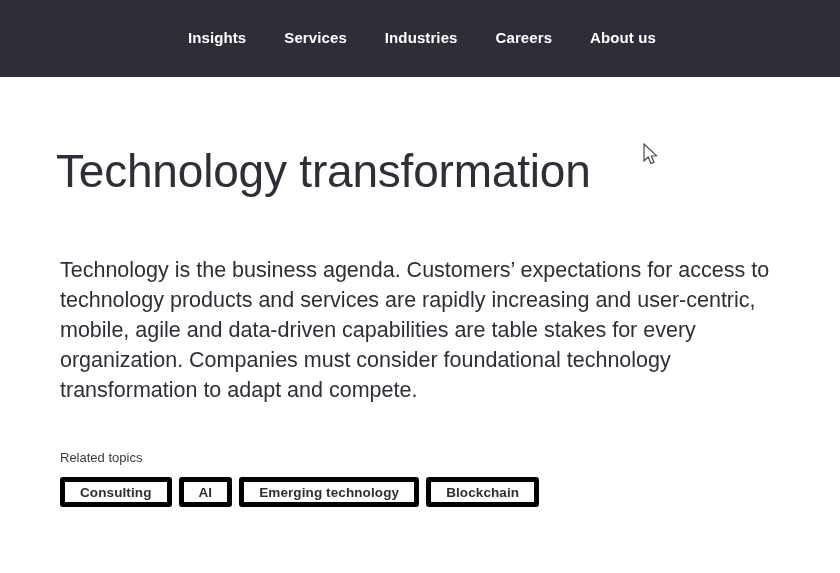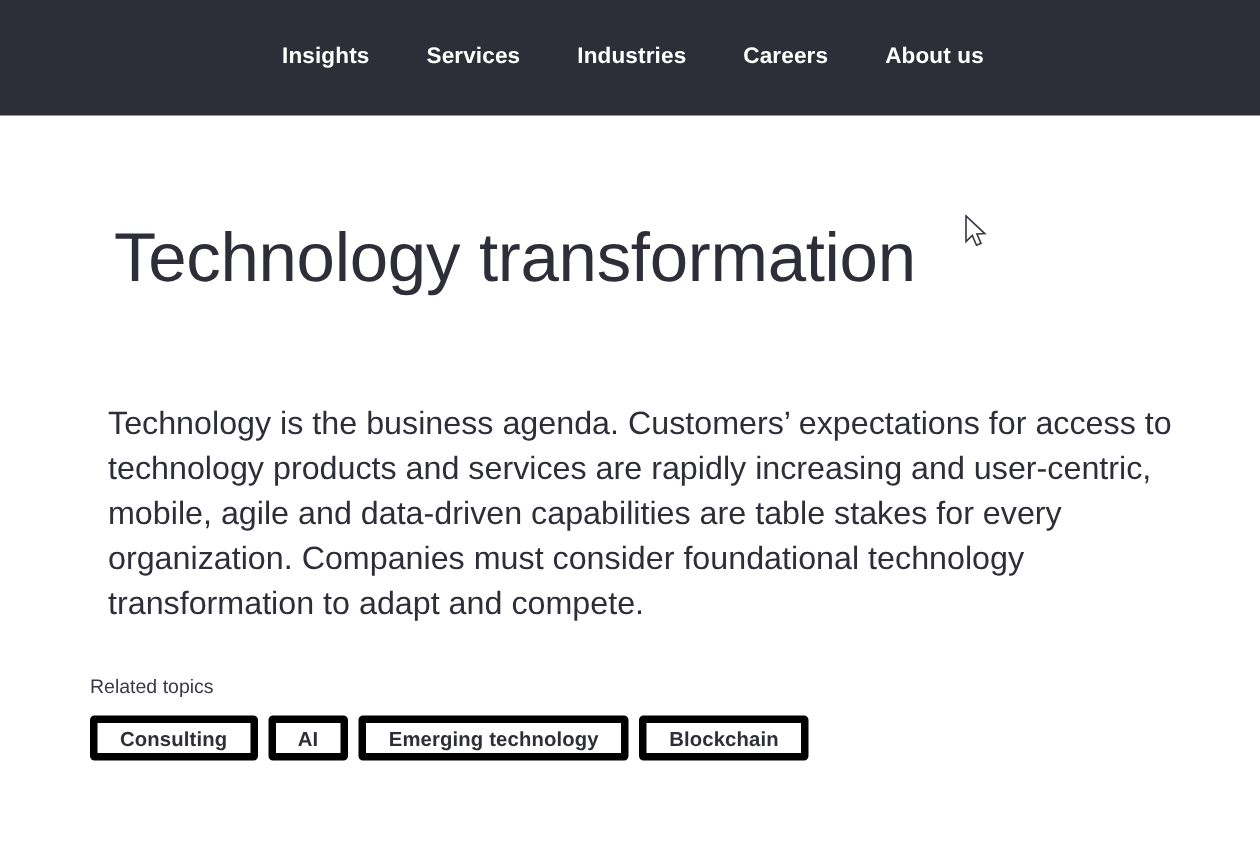--- a/index.html
+++ b/index.html
@@ -65,35 +65,35 @@
   .content {
     position: relative;
     padding: 0 0 0 60px;
   }
 
   .page-title {
     margin: 0;
     padding: 0;
     position: absolute;
     top: 66px;
-    left: 76px;
+    left: 56px;
     font-size: 46px;
     font-weight: 300;
     line-height: 56px;
     letter-spacing: -0.2px;
     color: #2e2e38;
     white-space: nowrap;
   }
 
   .lede {
     position: absolute;
     top: 178px;
     left: 60px;
     width: 740px;
-    margin: 12px;
+    margin: 0;
     font-size: 21.5px;
     font-weight: 400;
     line-height: 30px;
     color: #2e2e38;
   }
 
   .related-wrap {
     position: absolute;
     top: 373px;
     left: 60px;

